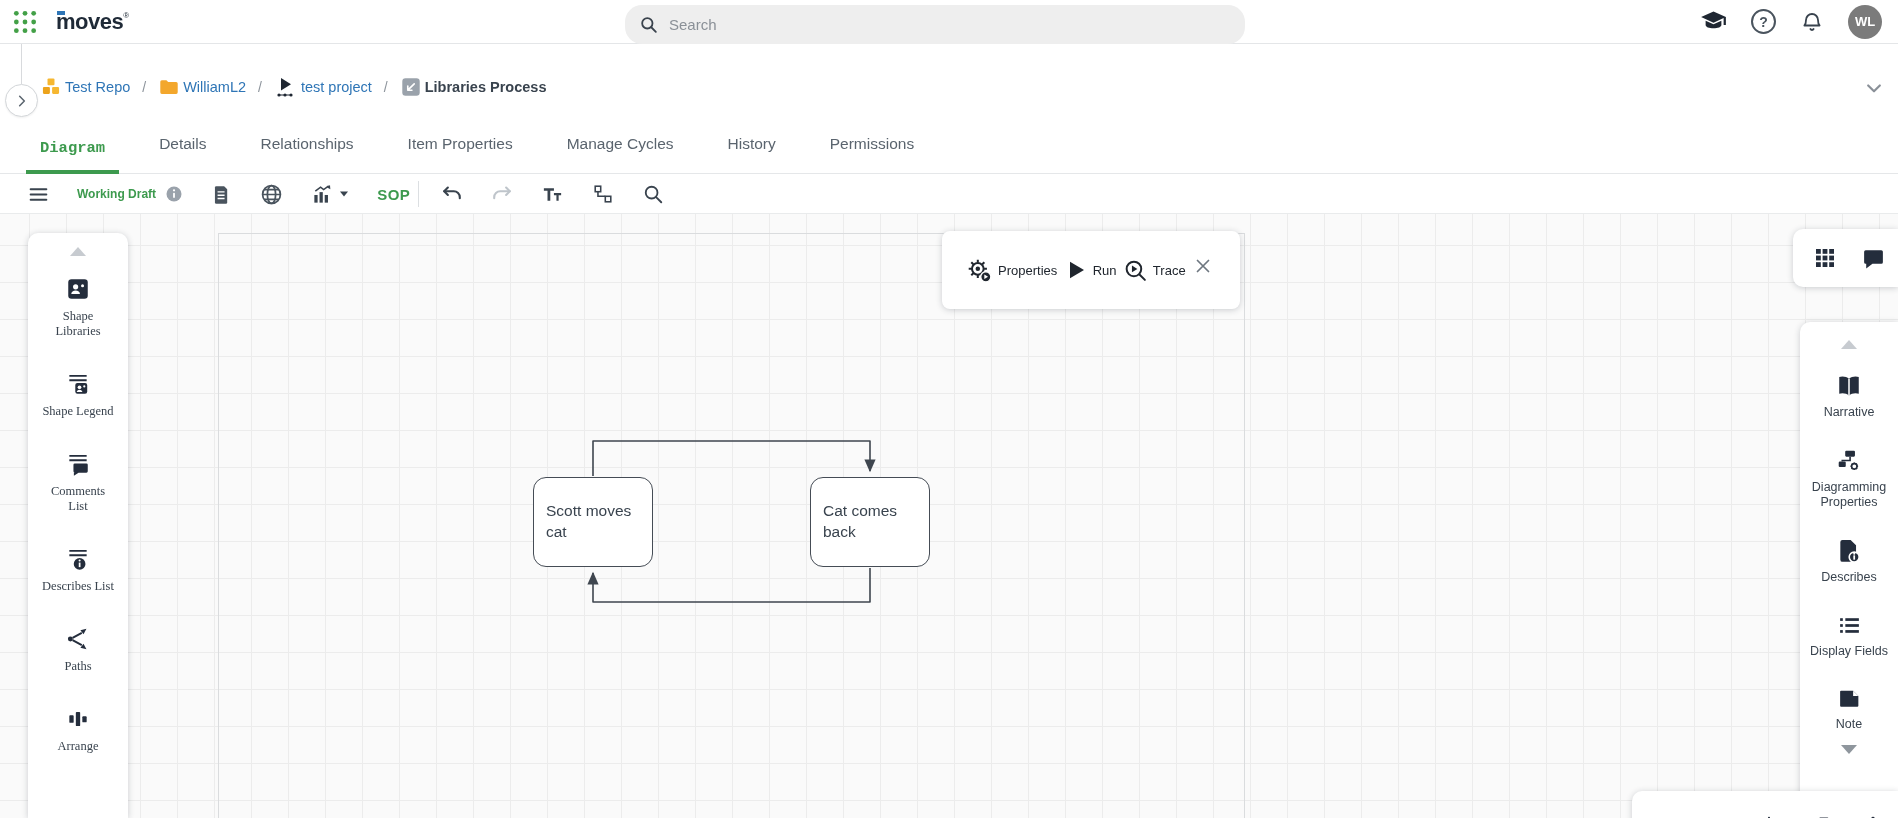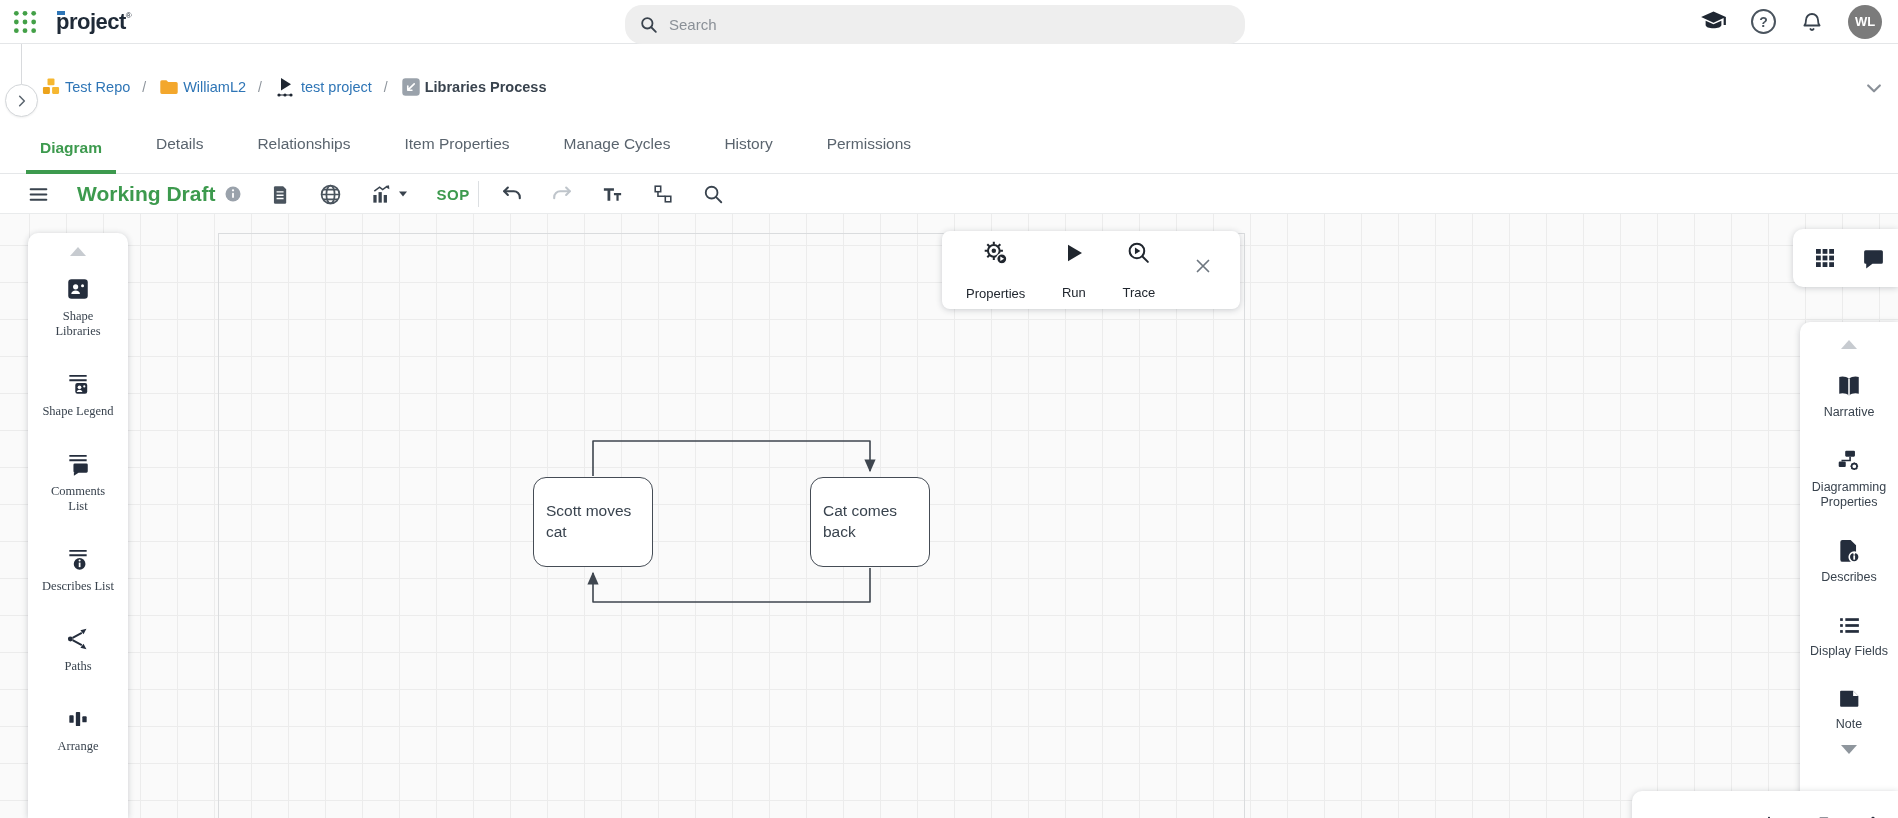--- a/index.html
+++ b/index.html
@@ -54,31 +54,31 @@
   .crumb-chevron { position:absolute; right:14px; top:34px; cursor:pointer; }
 
   
   .tabs {
     position:absolute; top:110px; left:0; right:0; height:64px;
     background:#fff; border-bottom:1px solid #e5e7e9;
     display:flex; align-items:flex-end; padding-left:26px; z-index:20;
   }
   .tab { padding:0 14px 17px; margin-right:26px; margin-bottom:-1px; font-size:15.5px; color:#5a646e;
     border-bottom:4px solid transparent; cursor:pointer; white-space:nowrap; }
-  .tab.active { color:#3d9a4e; font-weight:700; border-bottom-color:#3d9a4e; padding-bottom:13px; }
+  .tab.active { color:#3d9a4e; font-weight:700; border-bottom-color:#3d9a4e; padding-bottom:13px;font-family:Liberation Mono, monospace; }
 
   
   .dtoolbar {
     position:absolute; top:175px; left:0; right:0; height:39px;
     background:#fff; border-bottom:1px solid #e9ebec;
     display:flex; align-items:center; padding-left:28px; z-index:20;
   }
   .dt-item { display:flex; align-items:center; cursor:pointer; }
   .dt-gap { margin-right:28px; }
-  .version-label { font-size:21px; font-weight:700; color:#3d9a4e; margin-right:9px; }
+  .version-label { font-size:12px; font-weight:700; color:#3d9a4e; margin-right:9px; }
   .sop-label { font-size:15px; font-weight:700; color:#3d9a4e; letter-spacing:0.5px; }
   .v-divider { width:1px; height:26px; background:#dcdfe2; margin:0 22px 0 2px; }
 
   
   .canvas {
     position:absolute; top:214px; left:0; width:1898px; height:604px;
     background-color:#fafafa;
     background-image:
       linear-gradient(to right, #ececec 1px, transparent 1px),
       linear-gradient(to bottom, #ececec 1px, transparent 1px);
@@ -108,21 +108,21 @@
     border-bottom:9px solid #c7cbd0; margin:6px 0 20px; cursor:pointer; }
   .dock-arrow-down { width:0; height:0; border-left:8px solid transparent; border-right:8px solid transparent;
     border-top:9px solid #8f969d; margin-top:6px; cursor:pointer; }
   .dock-item { display:flex; flex-direction:column; align-items:center; gap:7px; margin-bottom:32px; cursor:pointer; }
   .dock-label { font-size:12.5px; color:#39434e; text-align:center; line-height:1.2; width:72px; }
 
   .ctx-toolbar {
     left:942px; top:17px; width:298px; height:78px; border-radius:8px; z-index:6;
     display:flex; align-items:center; justify-content:space-between; padding:0 26px 0 24px;
   }
-  .ctx-item { display:flex; flex-direction:column; align-items:center; gap:20px; cursor:pointer; }
+  .ctx-item { display:flex; align-items:center; gap:5px; cursor:pointer; }
   .ctx-label { font-size:13px; color:#20262e; }
   .ctx-close { cursor:pointer; margin-top:-8px; }
 
   .right-top-card {
     left:1793px; top:15px; width:105px; height:58px; border-radius:10px 0 0 10px; z-index:6;
     display:flex; align-items:center; gap:24px; padding-left:20px;
   }
   .right-dock {
     left:1800px; top:80px; width:98px; height:497px; border-radius:10px 0 0 10px; z-index:5;
     display:flex; flex-direction:column; align-items:center; padding-top:12px;margin-top:28px;
@@ -149,21 +149,21 @@
       <circle cx="4" cy="12" r="2.2"></circle>
           <circle cx="12" cy="12" r="2.2"></circle>
           <circle cx="20" cy="12" r="2.2"></circle>
       <circle cx="4" cy="20" r="2.2"></circle>
           <circle cx="12" cy="20" r="2.2"></circle>
           <circle cx="20" cy="20" r="2.2"></circle>
     </g>
       </svg>
   </div>
   <div class="logo-wrap">
-    <span class="logo-text">project</span>
+    <span class="logo-text">moves</span>
     <span class="logo-bar"></span>
     <sup class="logo-reg">®</sup>
   </div>
 
   <div class="search-pill">
     <span class="icon">
       <svg width="20" height="20" viewBox="0 0 24 24" fill="none" stroke="#3a434d" stroke-width="2.2" stroke-linecap="round">
           <circle cx="10" cy="10" r="6.2"></circle>
           <path d="M15 15l5.2 5.2"></path>
         </svg>

